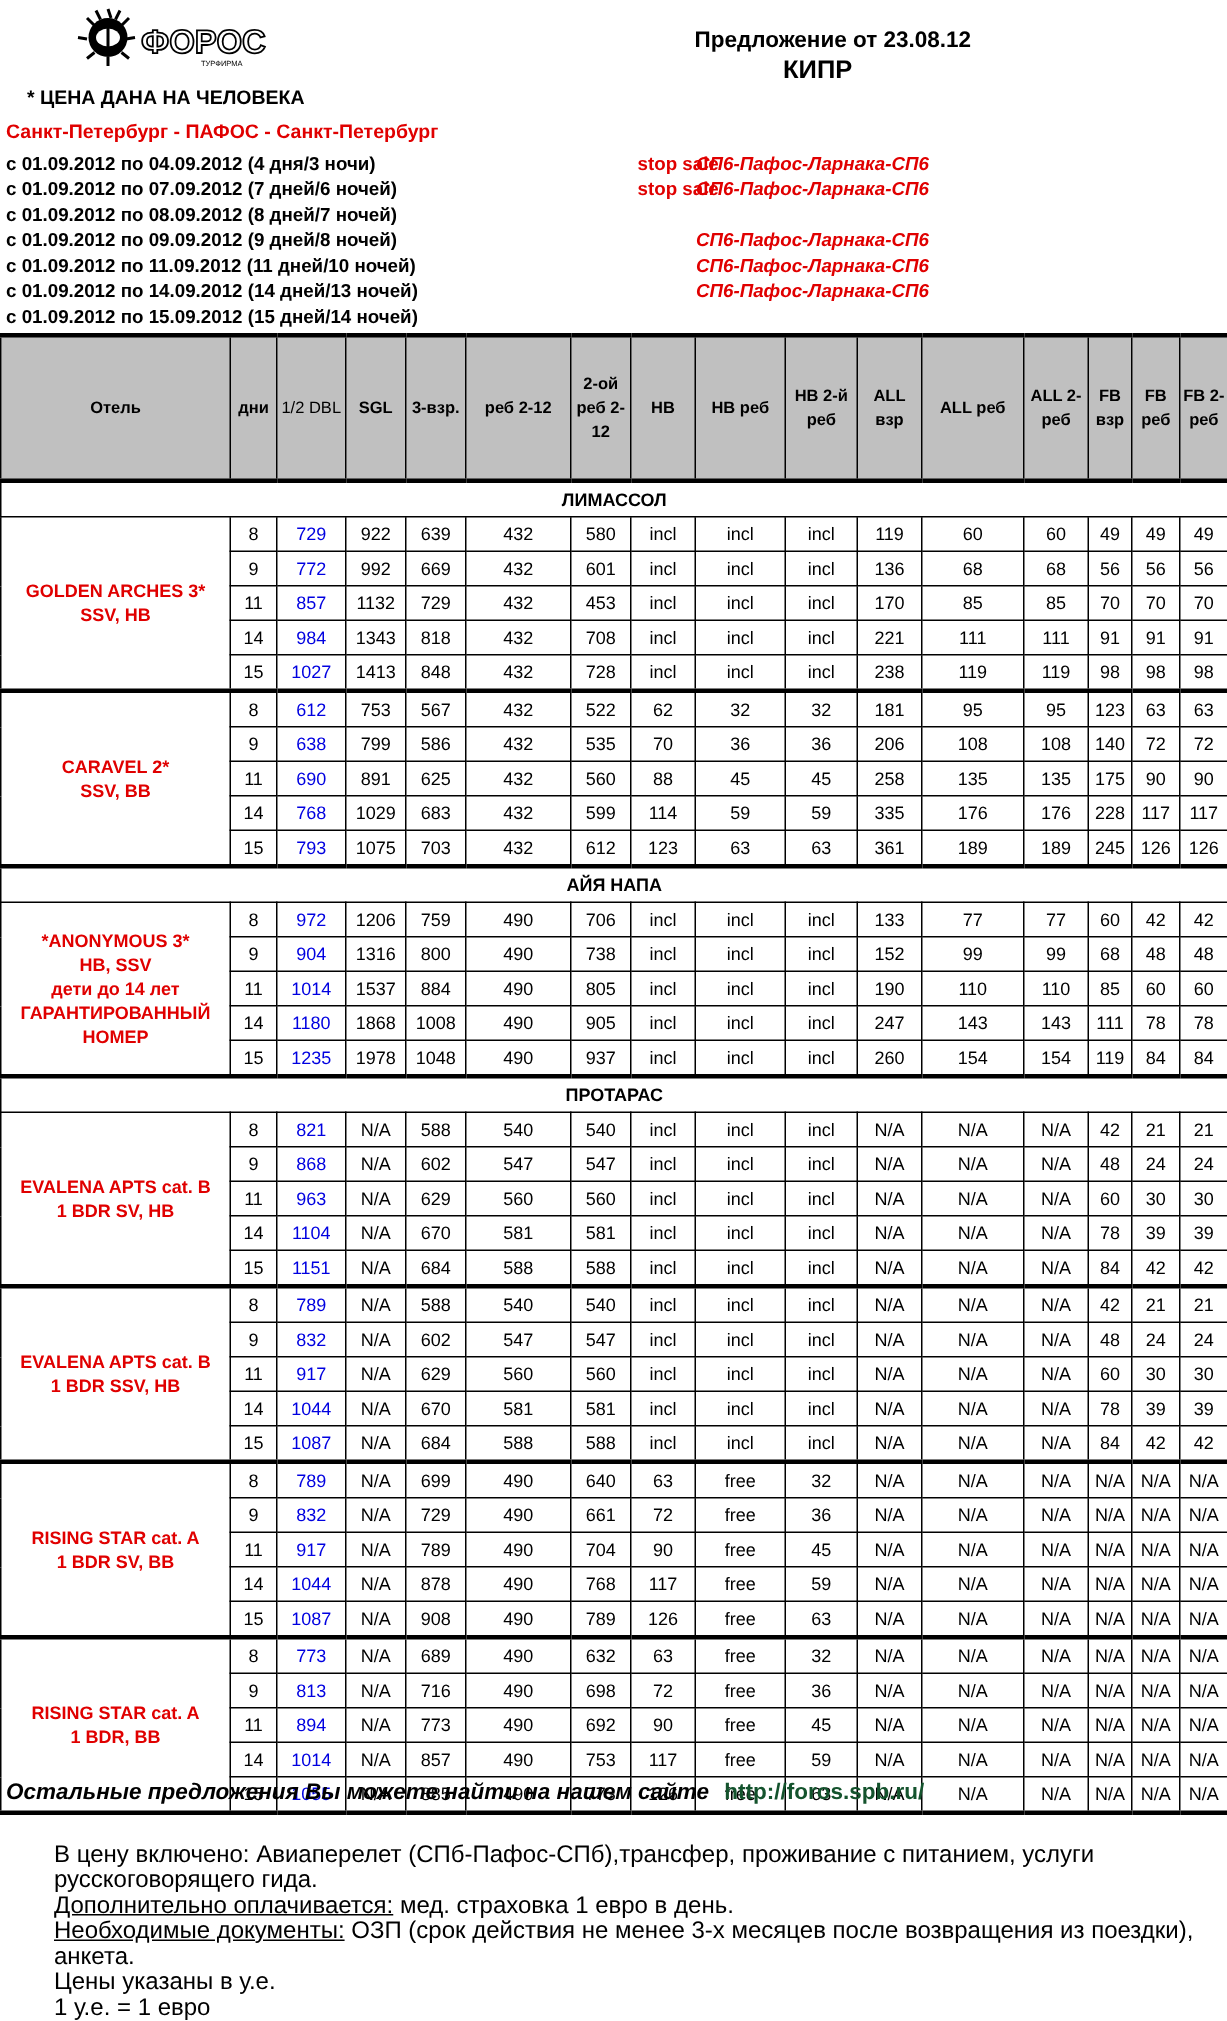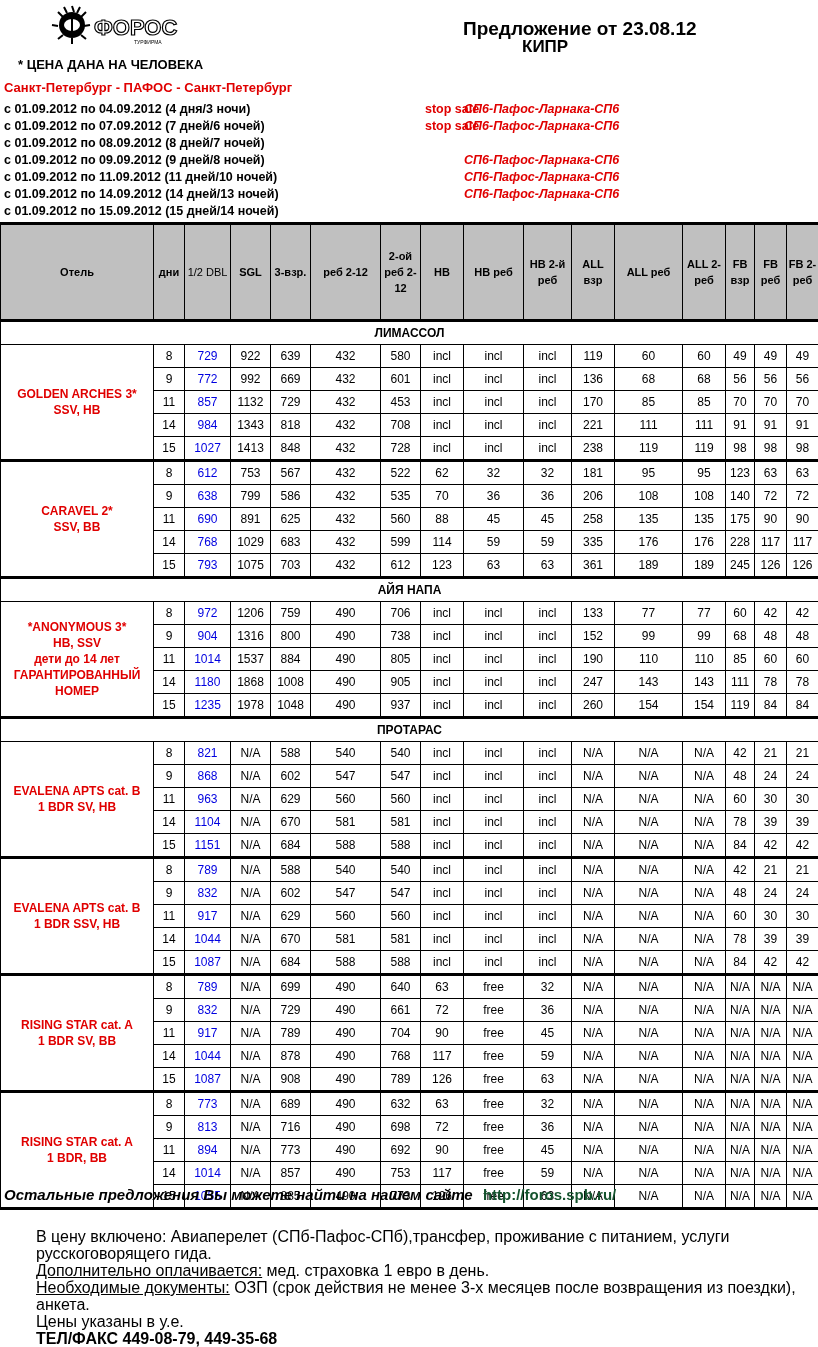--- a/index.html
+++ b/index.html
@@ -1,18 +1,18 @@
 <!DOCTYPE html>
 <html><head>
 <meta charset="utf-8">
 <style>
   html, body { margin:0; padding:0; background:#fff; }
   body { width:818px; height:1347px; position:relative; overflow:hidden; font-family:"Liberation Sans", sans-serif; color:#000; }
   .logo { position:absolute; left:50px; top:4px; width:130px; height:42px; }
-  .offer-date { position:absolute; left:463px; top:18px; font-size:19px; font-weight:bold; }
+  .offer-date { position:absolute; left:463px; top:18px; font-size:15px; font-weight:bold; }
   .country { position:absolute; left:522px; top:37px; font-size:17px; font-weight:bold; }
   .per-person { position:absolute; left:18px; top:57px; font-size:13px; font-weight:bold; }
   .route { position:absolute; left:4px; top:80px; font-size:13px; font-weight:bold; color:#e00000; }
   .dates { position:absolute; left:4px; top:102px; width:700px; }
   .date-row { position:relative; height:17px; font-size:12.5px; font-weight:bold; white-space:nowrap; }
   .date-row .dt { position:absolute; left:0; top:0; }
   .date-row .stop { position:absolute; left:373px; top:0; color:#e00000;margin-left:48px; }
   .date-row .via { position:absolute; left:460px; top:0; color:#e00000; font-style:italic; }
   table.price { position:absolute; left:0; top:222px; width:818px; border-collapse:collapse; table-layout:fixed; }
   table.price th, table.price td { border:1px solid #000; text-align:center; padding:0; font-size:12px; }
@@ -746,14 +746,15 @@
   <span>Остальные предложения Вы можете найти на нашем сайте</span>
   <a>http://foros.spb.ru/</a>
 </div>
 
 <div class="notes">
   <div>В цену включено: Авиаперелет (СПб-Пафос-СПб),трансфер, проживание с питанием, услуги русскоговорящего гида.</div>
   <div><span class="u">Дополнительно оплачивается:</span><span> мед. страховка  1 евро в день.</span></div>
   <div><span class="u">Необходимые документы:</span><span> ОЗП (срок действия не менее 3-х месяцев после возвращения из поездки),</span></div>
   <div> анкета.</div>
   <div>Цены указаны в у.е.</div>
+  <div>1 у.е. = 1 евро</div>
   <div class="tel">ТЕЛ/ФАКС 449-08-79,  449-35-68</div>
 </div>
 
 </body></html>

